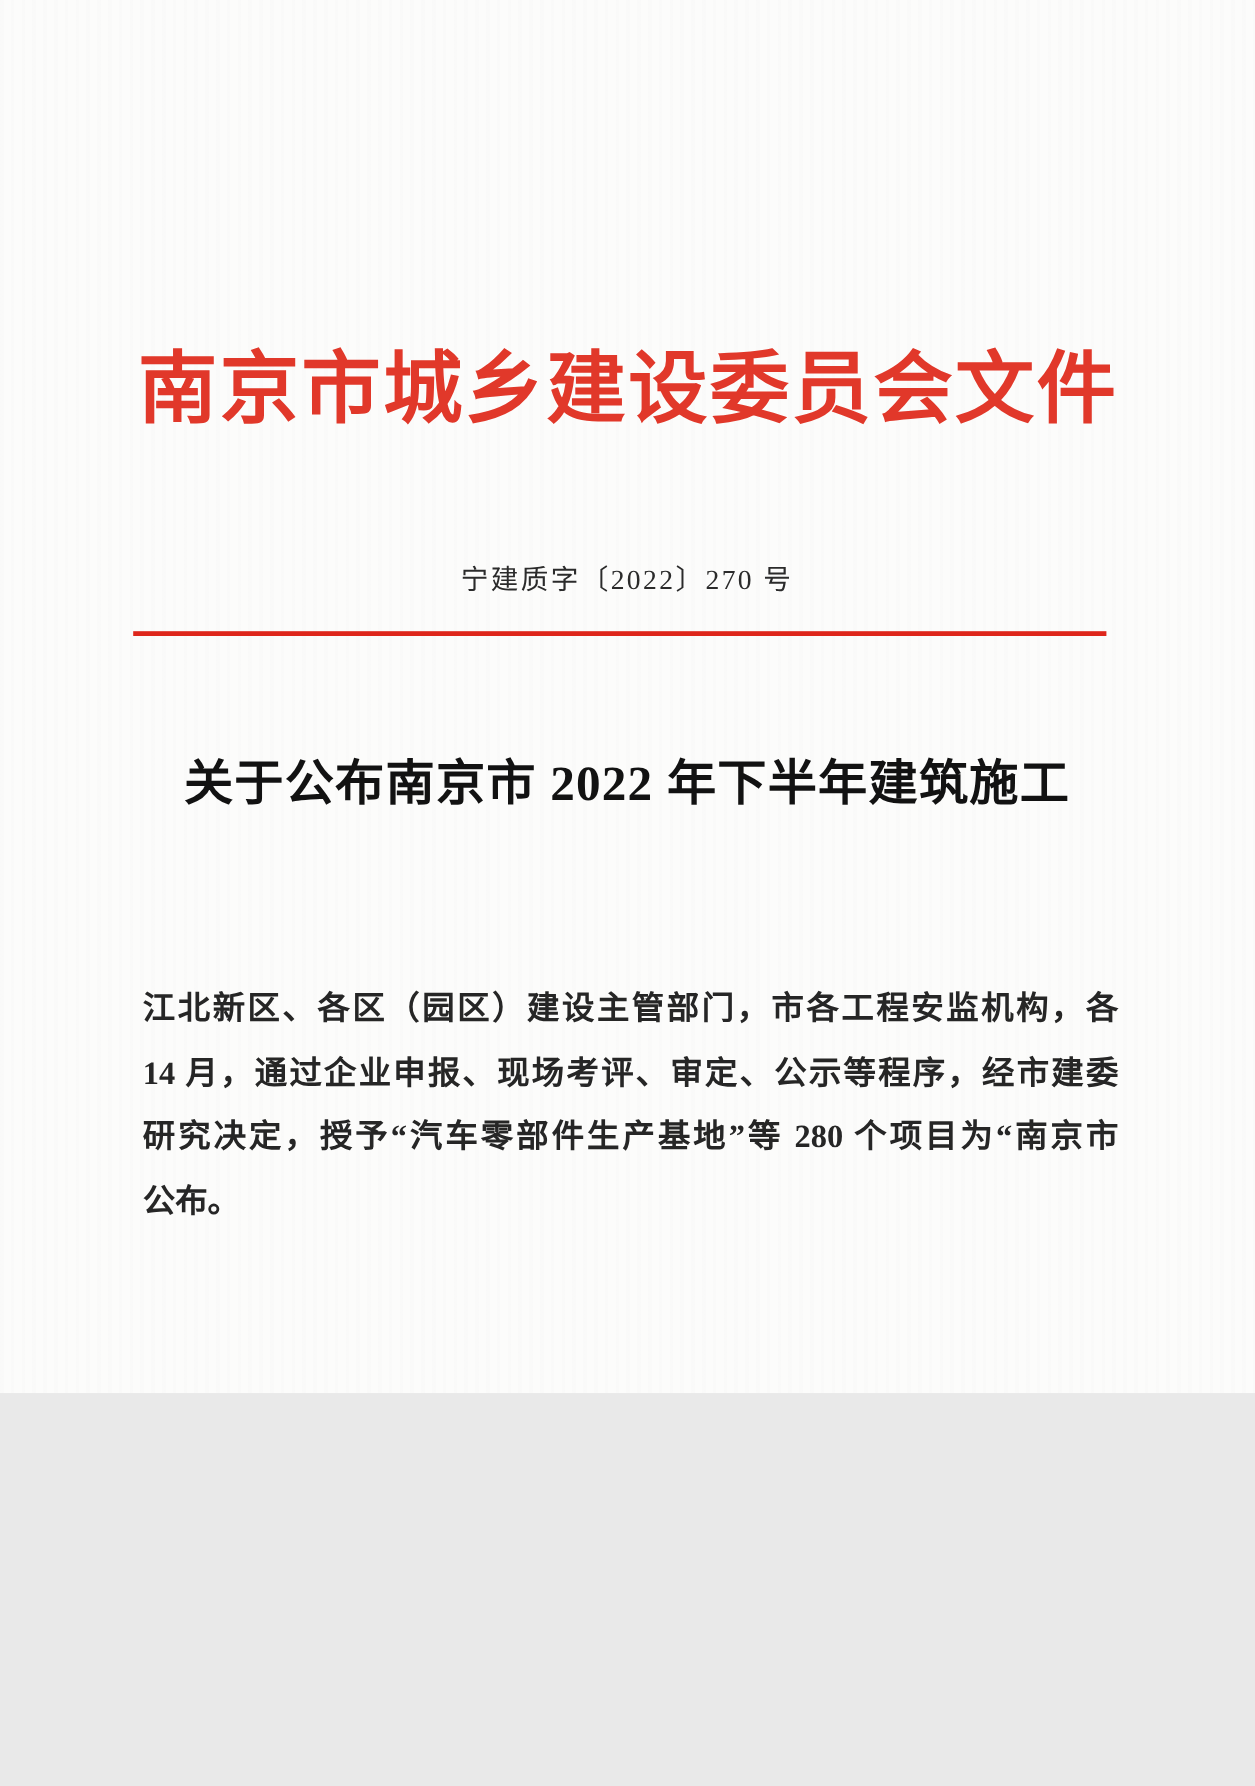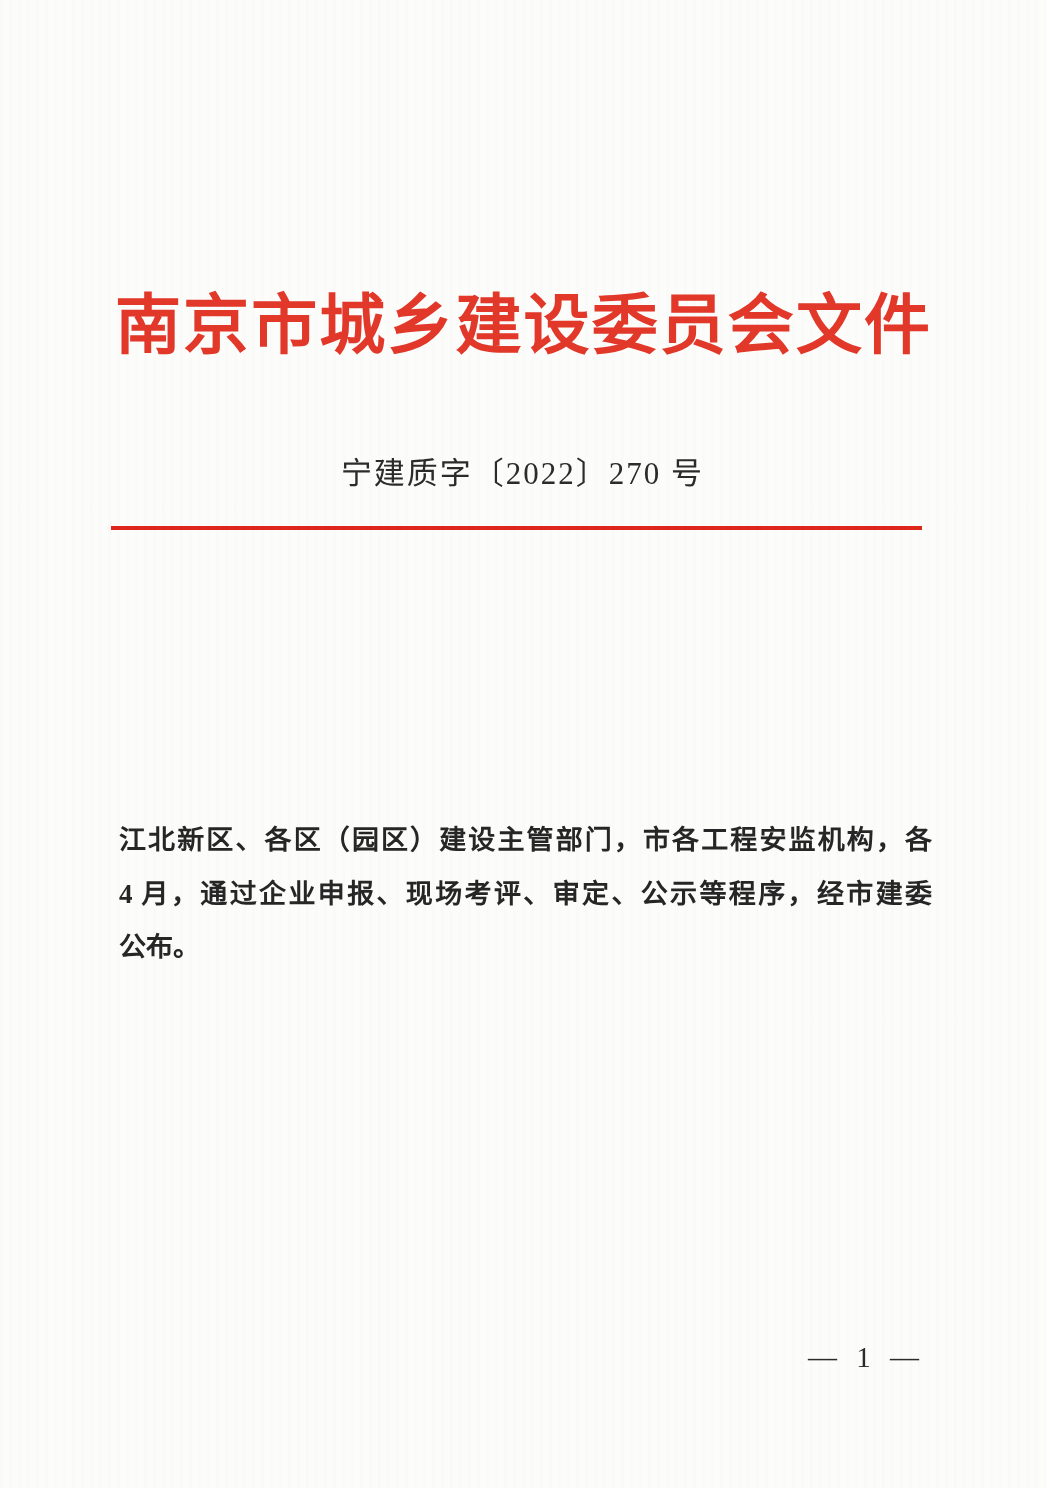--- a/index.html
+++ b/index.html
@@ -5,21 +5,21 @@
   * { margin: 0; padding: 0; box-sizing: border-box; }
 
   html, body {
     background: #e9e9e9;
     font-family: "Liberation Serif", "DejaVu Serif", serif;
   }
 
   .page {
     position: relative;
     width: 1046px;
-    height: 1488px;
+    height: 1161px;
     margin: 0 auto;
     background: #fcfcfb;
     background-image:
       repeating-linear-gradient(90deg,
         rgba(120,120,130,0.015) 0px, rgba(120,120,130,0.015) 3px,
         rgba(255,255,255,0) 3px, rgba(255,255,255,0) 9px);
     color: var(--text-color, #262626);
     overflow: hidden;
   }
 
@@ -44,25 +44,25 @@
     text-align: justify;
     text-align-last: justify;
     text-justify: inter-ideograph;
     letter-spacing: 0;
     white-space: nowrap;
   }
 
   
   .doc-number {
     position: absolute;
-    top: 448px;
+    top: 464px;
     left: 0;
     width: 815px;
     text-align: center;
-    font-size: 31px;
+    font-size: 23px;
     letter-spacing: 2px;
     color: #2b2b2b;
   }
 
   
   .red-divider {
     position: absolute;
     top: 526px;
     left: -4px;
     width: 811px;
@@ -125,24 +125,26 @@
 <div class="page">
   <div class="content-frame">
 
     <h1 class="agency-title">南京市城乡建设委员会文件</h1>
 
     <div class="doc-number">宁建质字〔2022〕270 号</div>
 
     <div class="red-divider"></div>
 
     <h2 class="notice-title">
+      <span class="title-line">关于公布南京市 2022 年下半年建筑施工</span>
     </h2>
 
     <div class="body-text">
       <div class="body-line jl">江北新区、各区（园区）建设主管部门，市各工程安监机构，各</div>
-      <div class="body-line jl">4 月，通过企业申报、现场考评、审定、公示等程序，经市建委</div>
+      <div class="body-line jl">14 月，通过企业申报、现场考评、审定、公示等程序，经市建委</div>
+      <div class="body-line jl">研究决定，授予“汽车零部件生产基地”等 280 个项目为“南京市</div>
       <div class="body-line">公布。</div>
     </div>
 
   </div>
 
   <div class="page-number">— 1 —</div>
 </div>
 
 </body></html>

